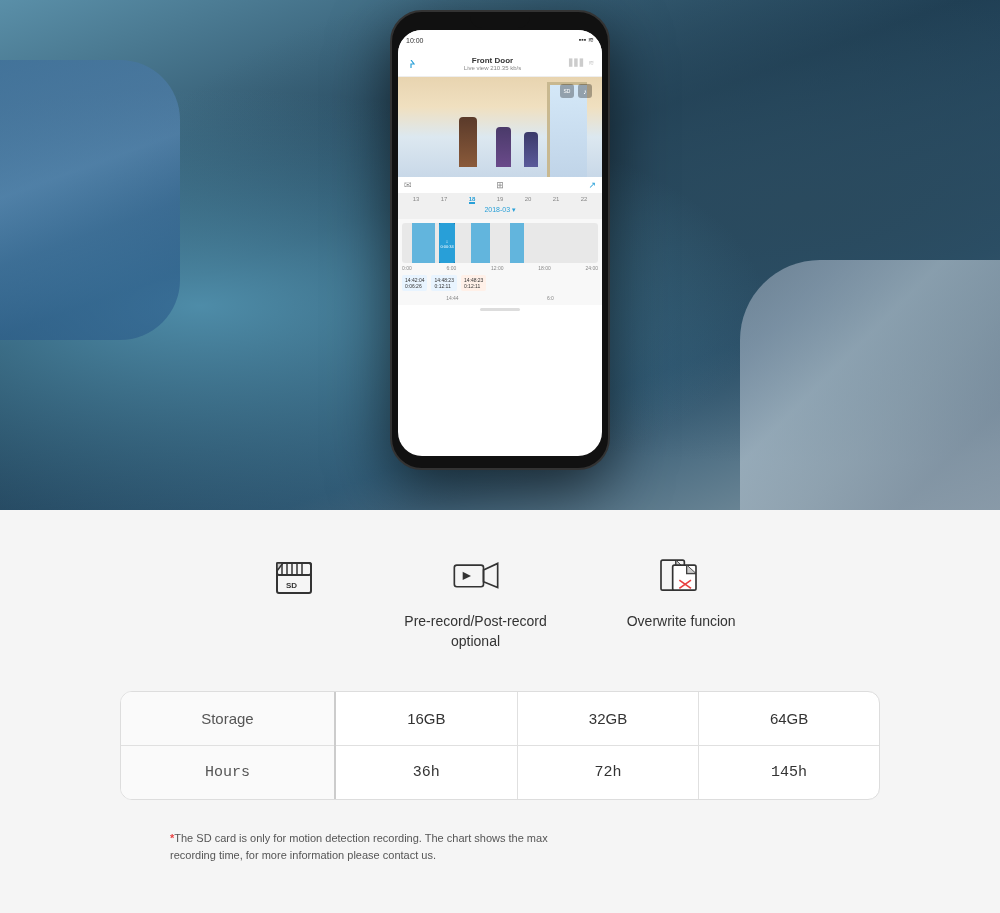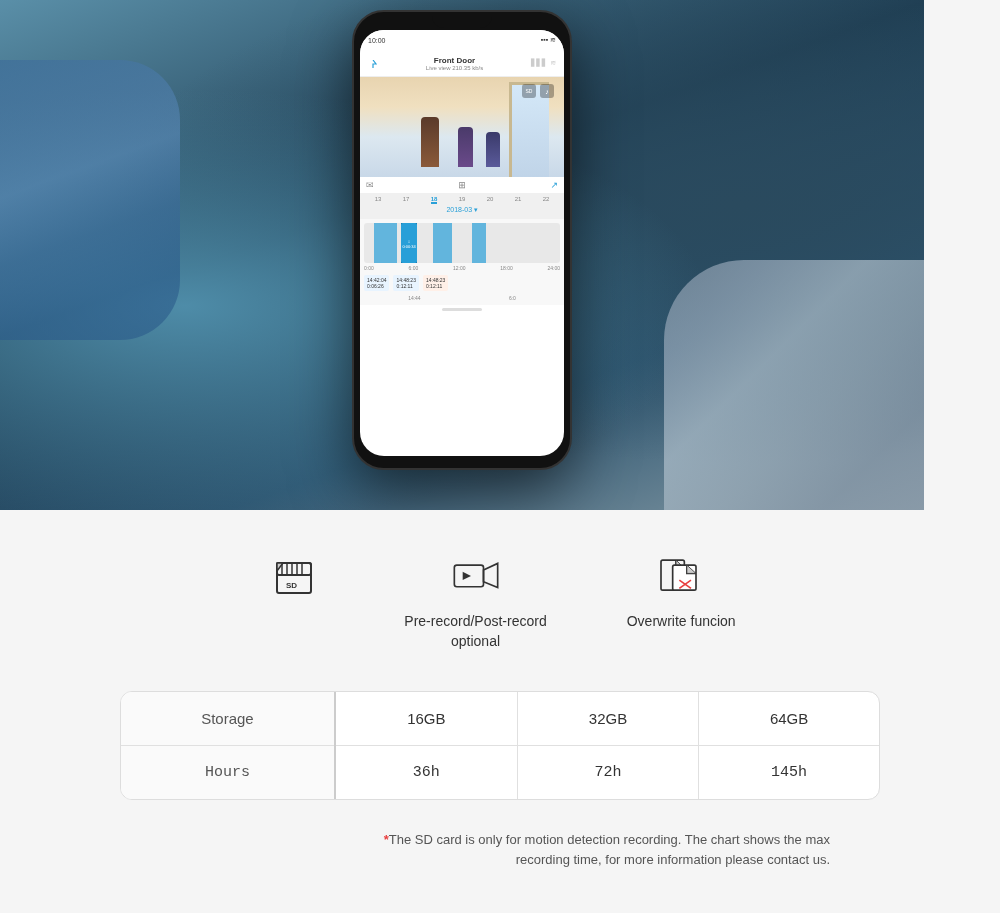--- a/index.html
+++ b/index.html
@@ -6,21 +6,21 @@
     body {
       width: 1000px;
       min-height: 913px;
       font-family: Arial, sans-serif;
       background: #f5f5f5;
       overflow-x: hidden;
     }
 
     
     .hero {
-      width: 924px;
+      width: 1000px;
       height: 510px;
       background: linear-gradient(135deg, #4a7a9b 0%, #2c5f7a 30%, #1a3a50 60%, #3d5c70 100%);
       position: relative;
       overflow: hidden;
       display: flex;
       align-items: center;
       justify-content: center;
     }
 
     .hero-bg {
@@ -295,22 +295,22 @@
     .storage-table td.label-cell {
       text-align: center;
       font-size: 15px;
       color: #555;
       background: #fafafa;
       border-right: 2px solid #ccc;
     }
 
     
     .disclaimer {
-      text-align: right;
-      font-size: 13px;
+      text-align: left;
+      font-size: 11px;
       color: #555;
       max-width: 700px;
       margin: 0 auto;
       padding: 10px 20px;
       line-height: 1.5;
     }
 
     .disclaimer .asterisk {
       color: #e84040;
       font-weight: bold;

